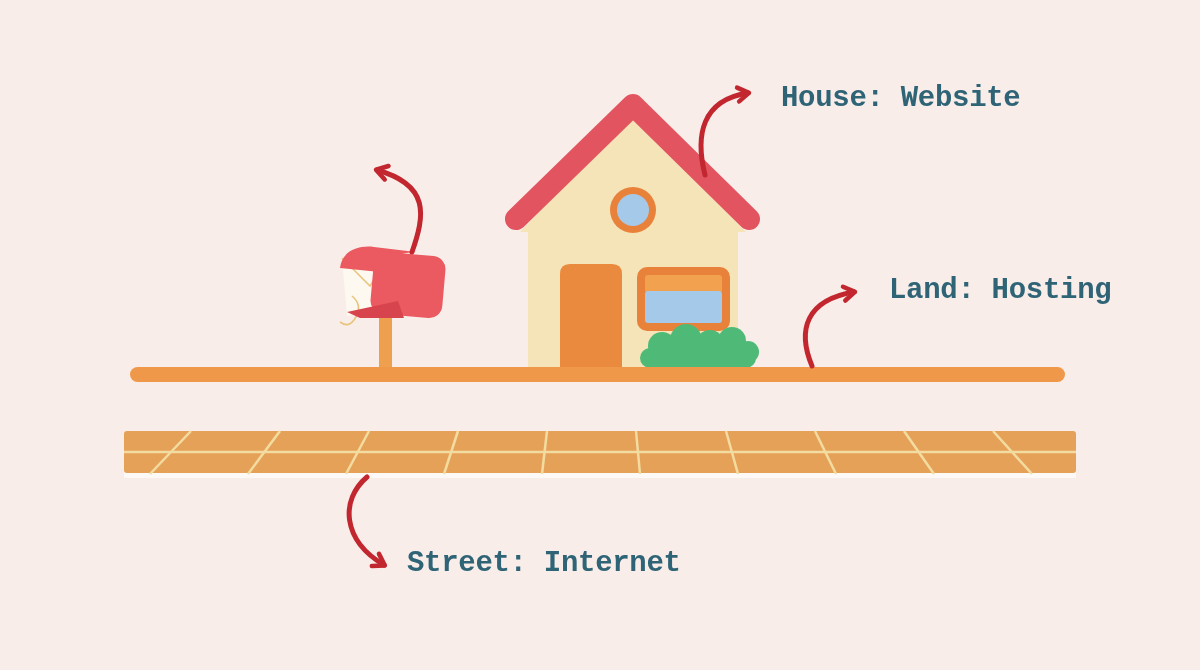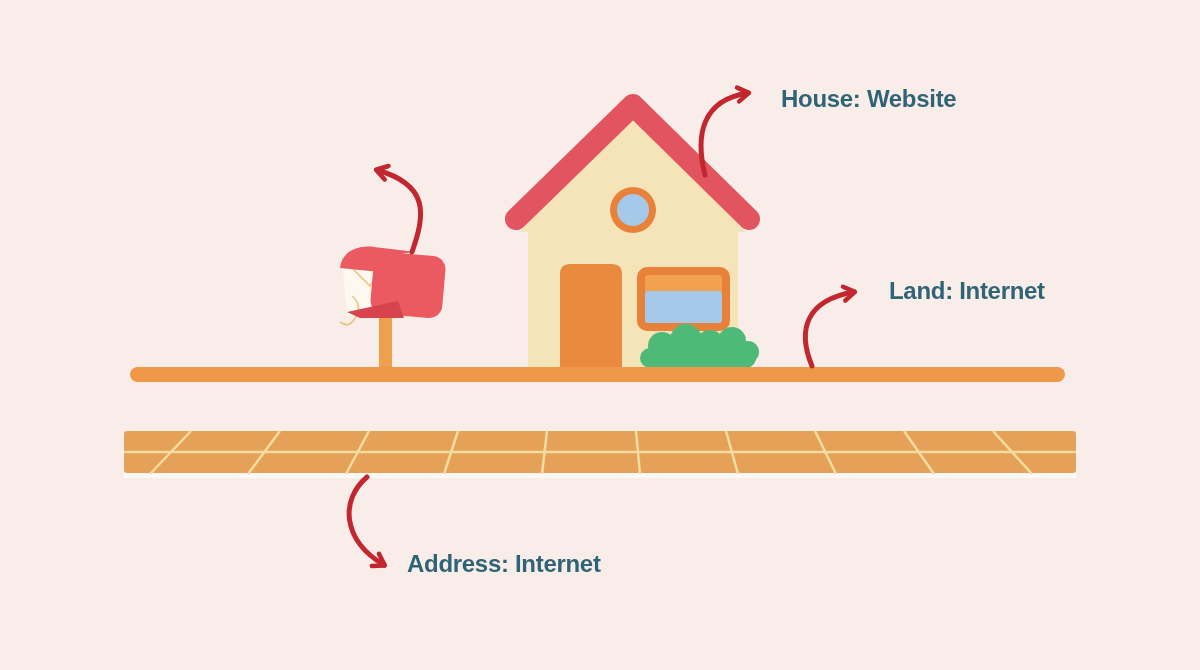--- a/index.html
+++ b/index.html
@@ -6,26 +6,27 @@
   #canvas{
     position:relative;
     width:1200px;height:670px;
     background:var(--background,#F9EDE9);
     overflow:hidden;
     font-family:"Liberation Sans","DejaVu Sans",sans-serif;
   }
   #scene{position:absolute;left:0;top:0;}
   .label{
     position:absolute;
-    font-size:24px;
+    font-size:29px;
     font-weight:700;
     line-height:30px;
     white-space:nowrap;
     color:var(--label_text,#2F6477);
     letter-spacing:-0.3px;
+    font-family:Liberation Mono, monospace;
   }
   #label-address{left:18px;top:152px;}
   #label-house{left:781px;top:84px;}
   #label-land{left:889px;top:276px;}
   #label-street{left:407px;top:549px;}
 </style>
 </head>
 <body>
 
 <div id="canvas">
@@ -93,15 +94,15 @@
 
     <g fill="none" style="stroke:var(--arrow,#C2272F)" stroke-width="5" stroke-linecap="round">
       <path d="M 412 252 C 425 215 430 185 377 170" marker-end="url(#arrowhead)"></path>
       <path d="M 705 175 C 695 135 702 100 748 93" marker-end="url(#arrowhead)"></path>
       <path d="M 812 366 C 797 330 806 300 854 292" marker-end="url(#arrowhead)"></path>
       <path d="M 367 477 C 340 500 342 540 384 565" marker-end="url(#arrowhead)"></path>
     </g>
   </svg>
 
   <div class="label" id="label-house">House: Website</div>
-  <div class="label" id="label-land">Land: Internet</div>
-  <div class="label" id="label-street">Address: Internet</div>
+  <div class="label" id="label-land">Land: Hosting</div>
+  <div class="label" id="label-street">Street: Internet</div>
 </div>
 
 </body></html>

